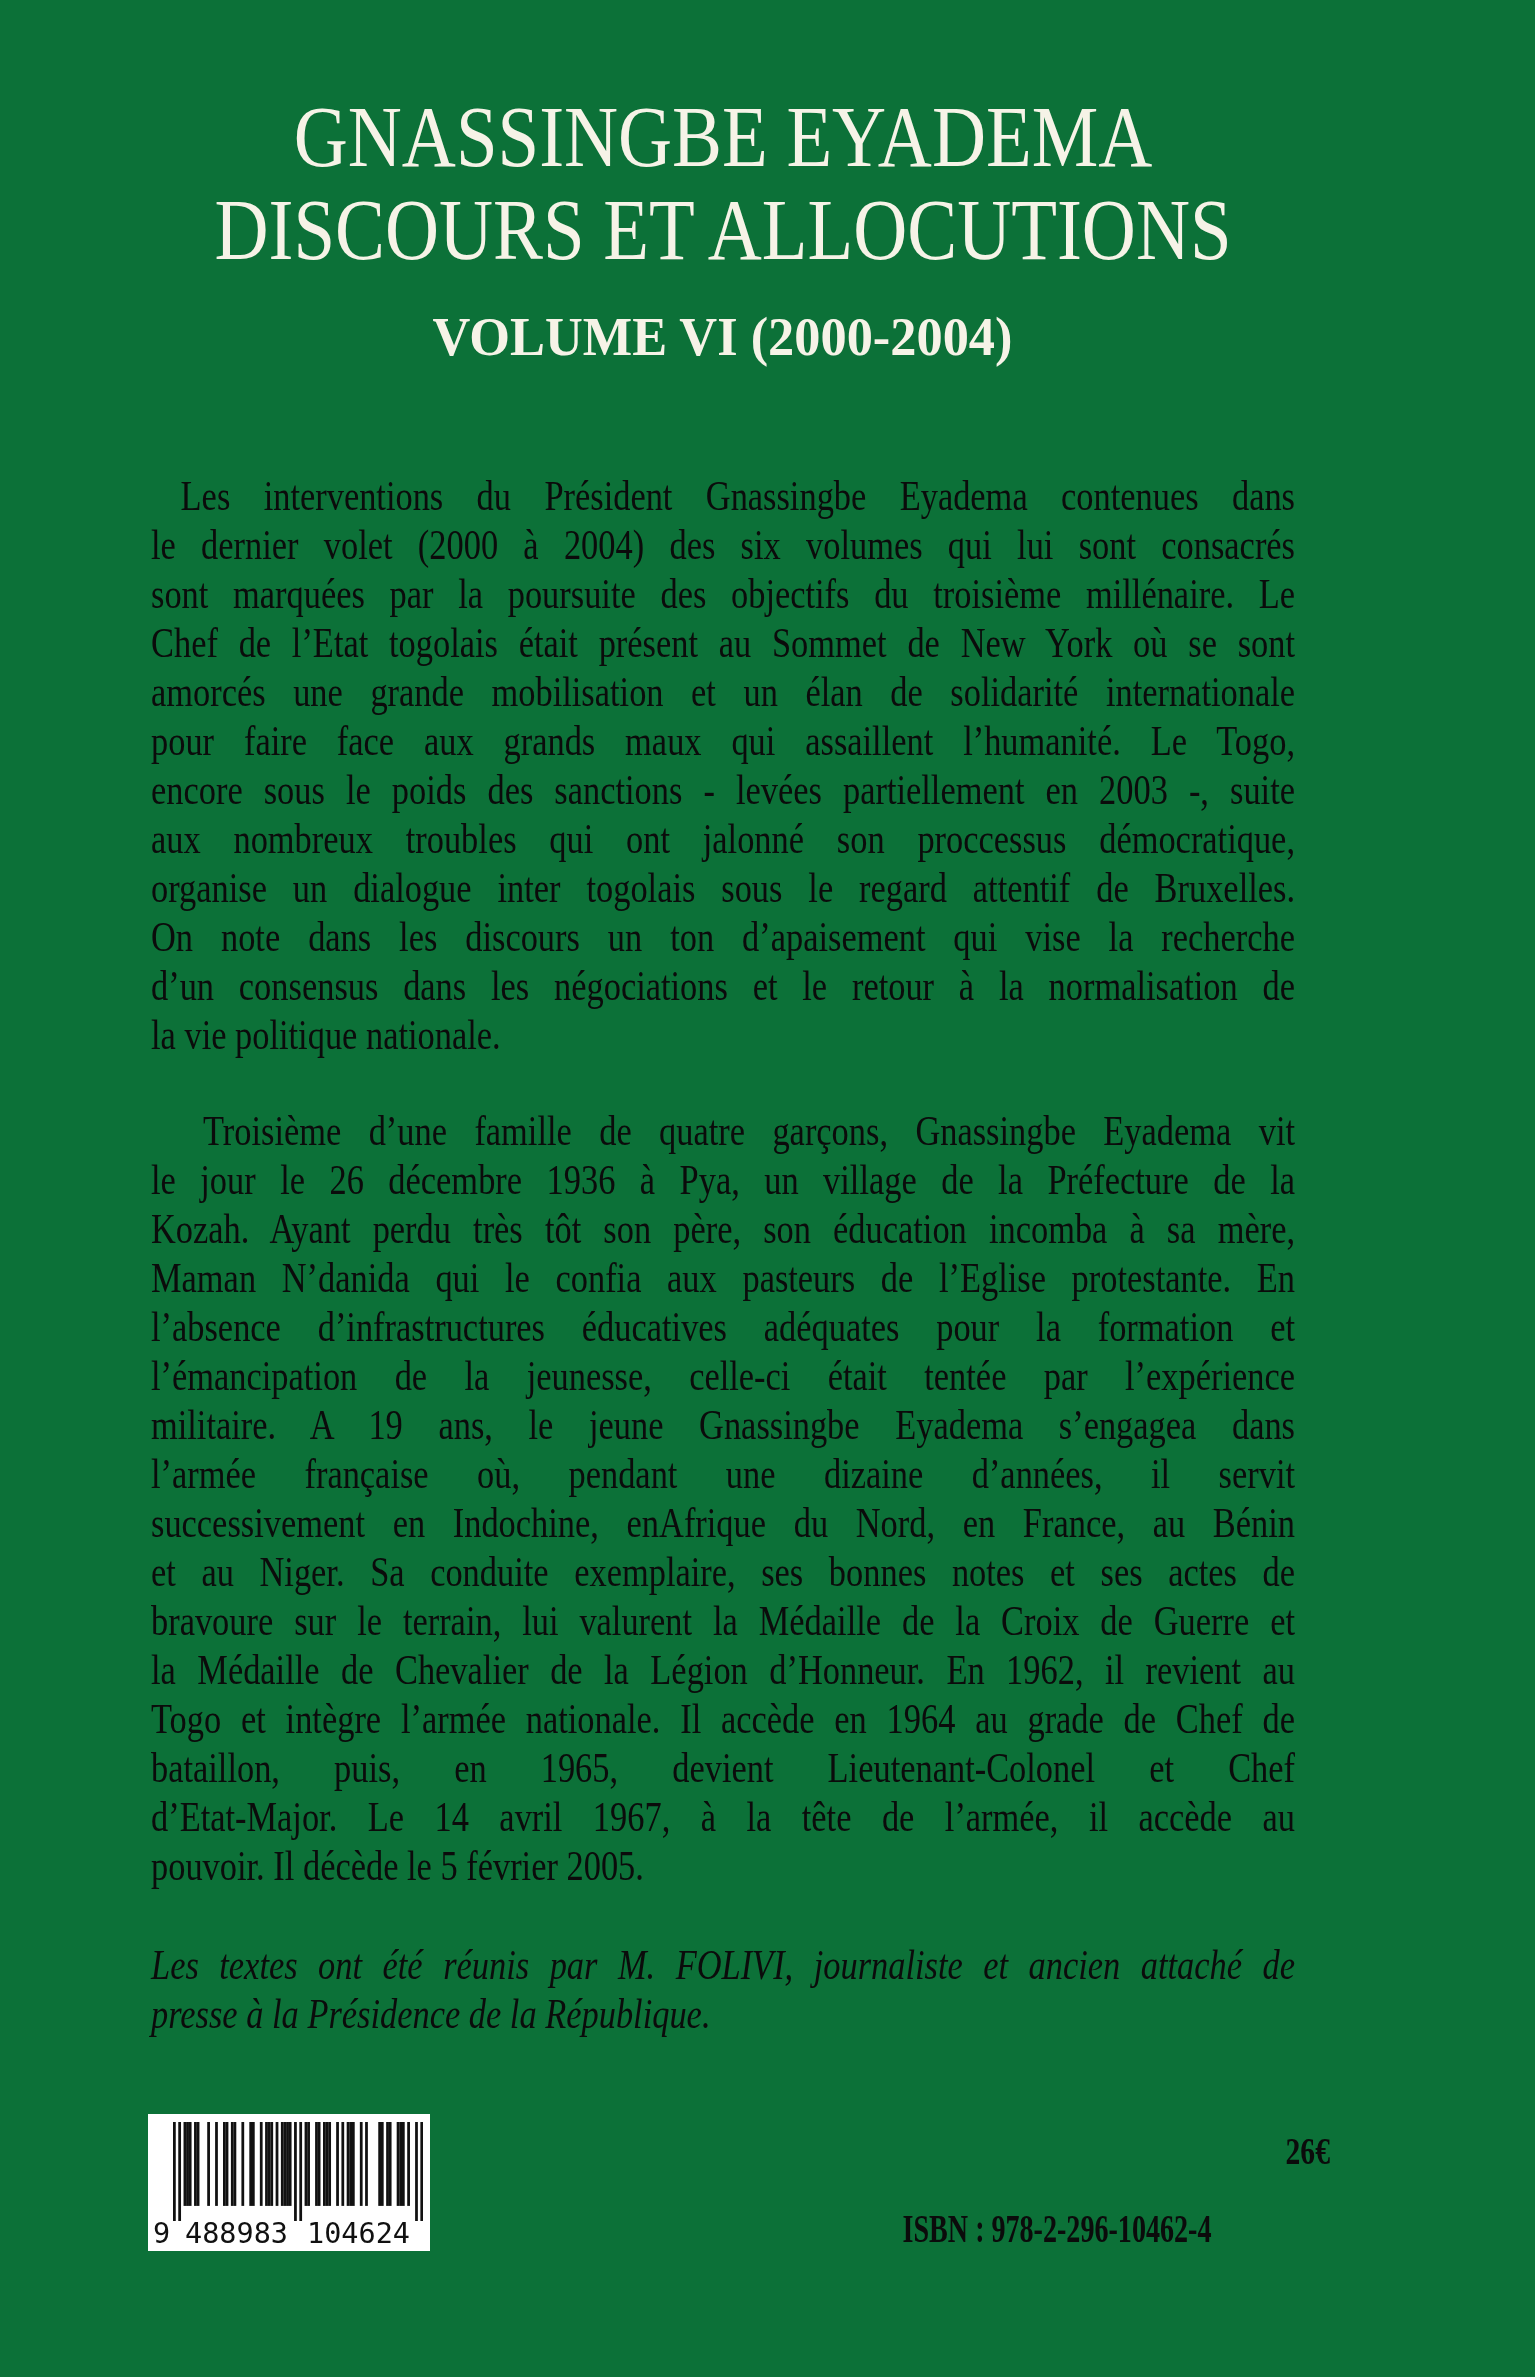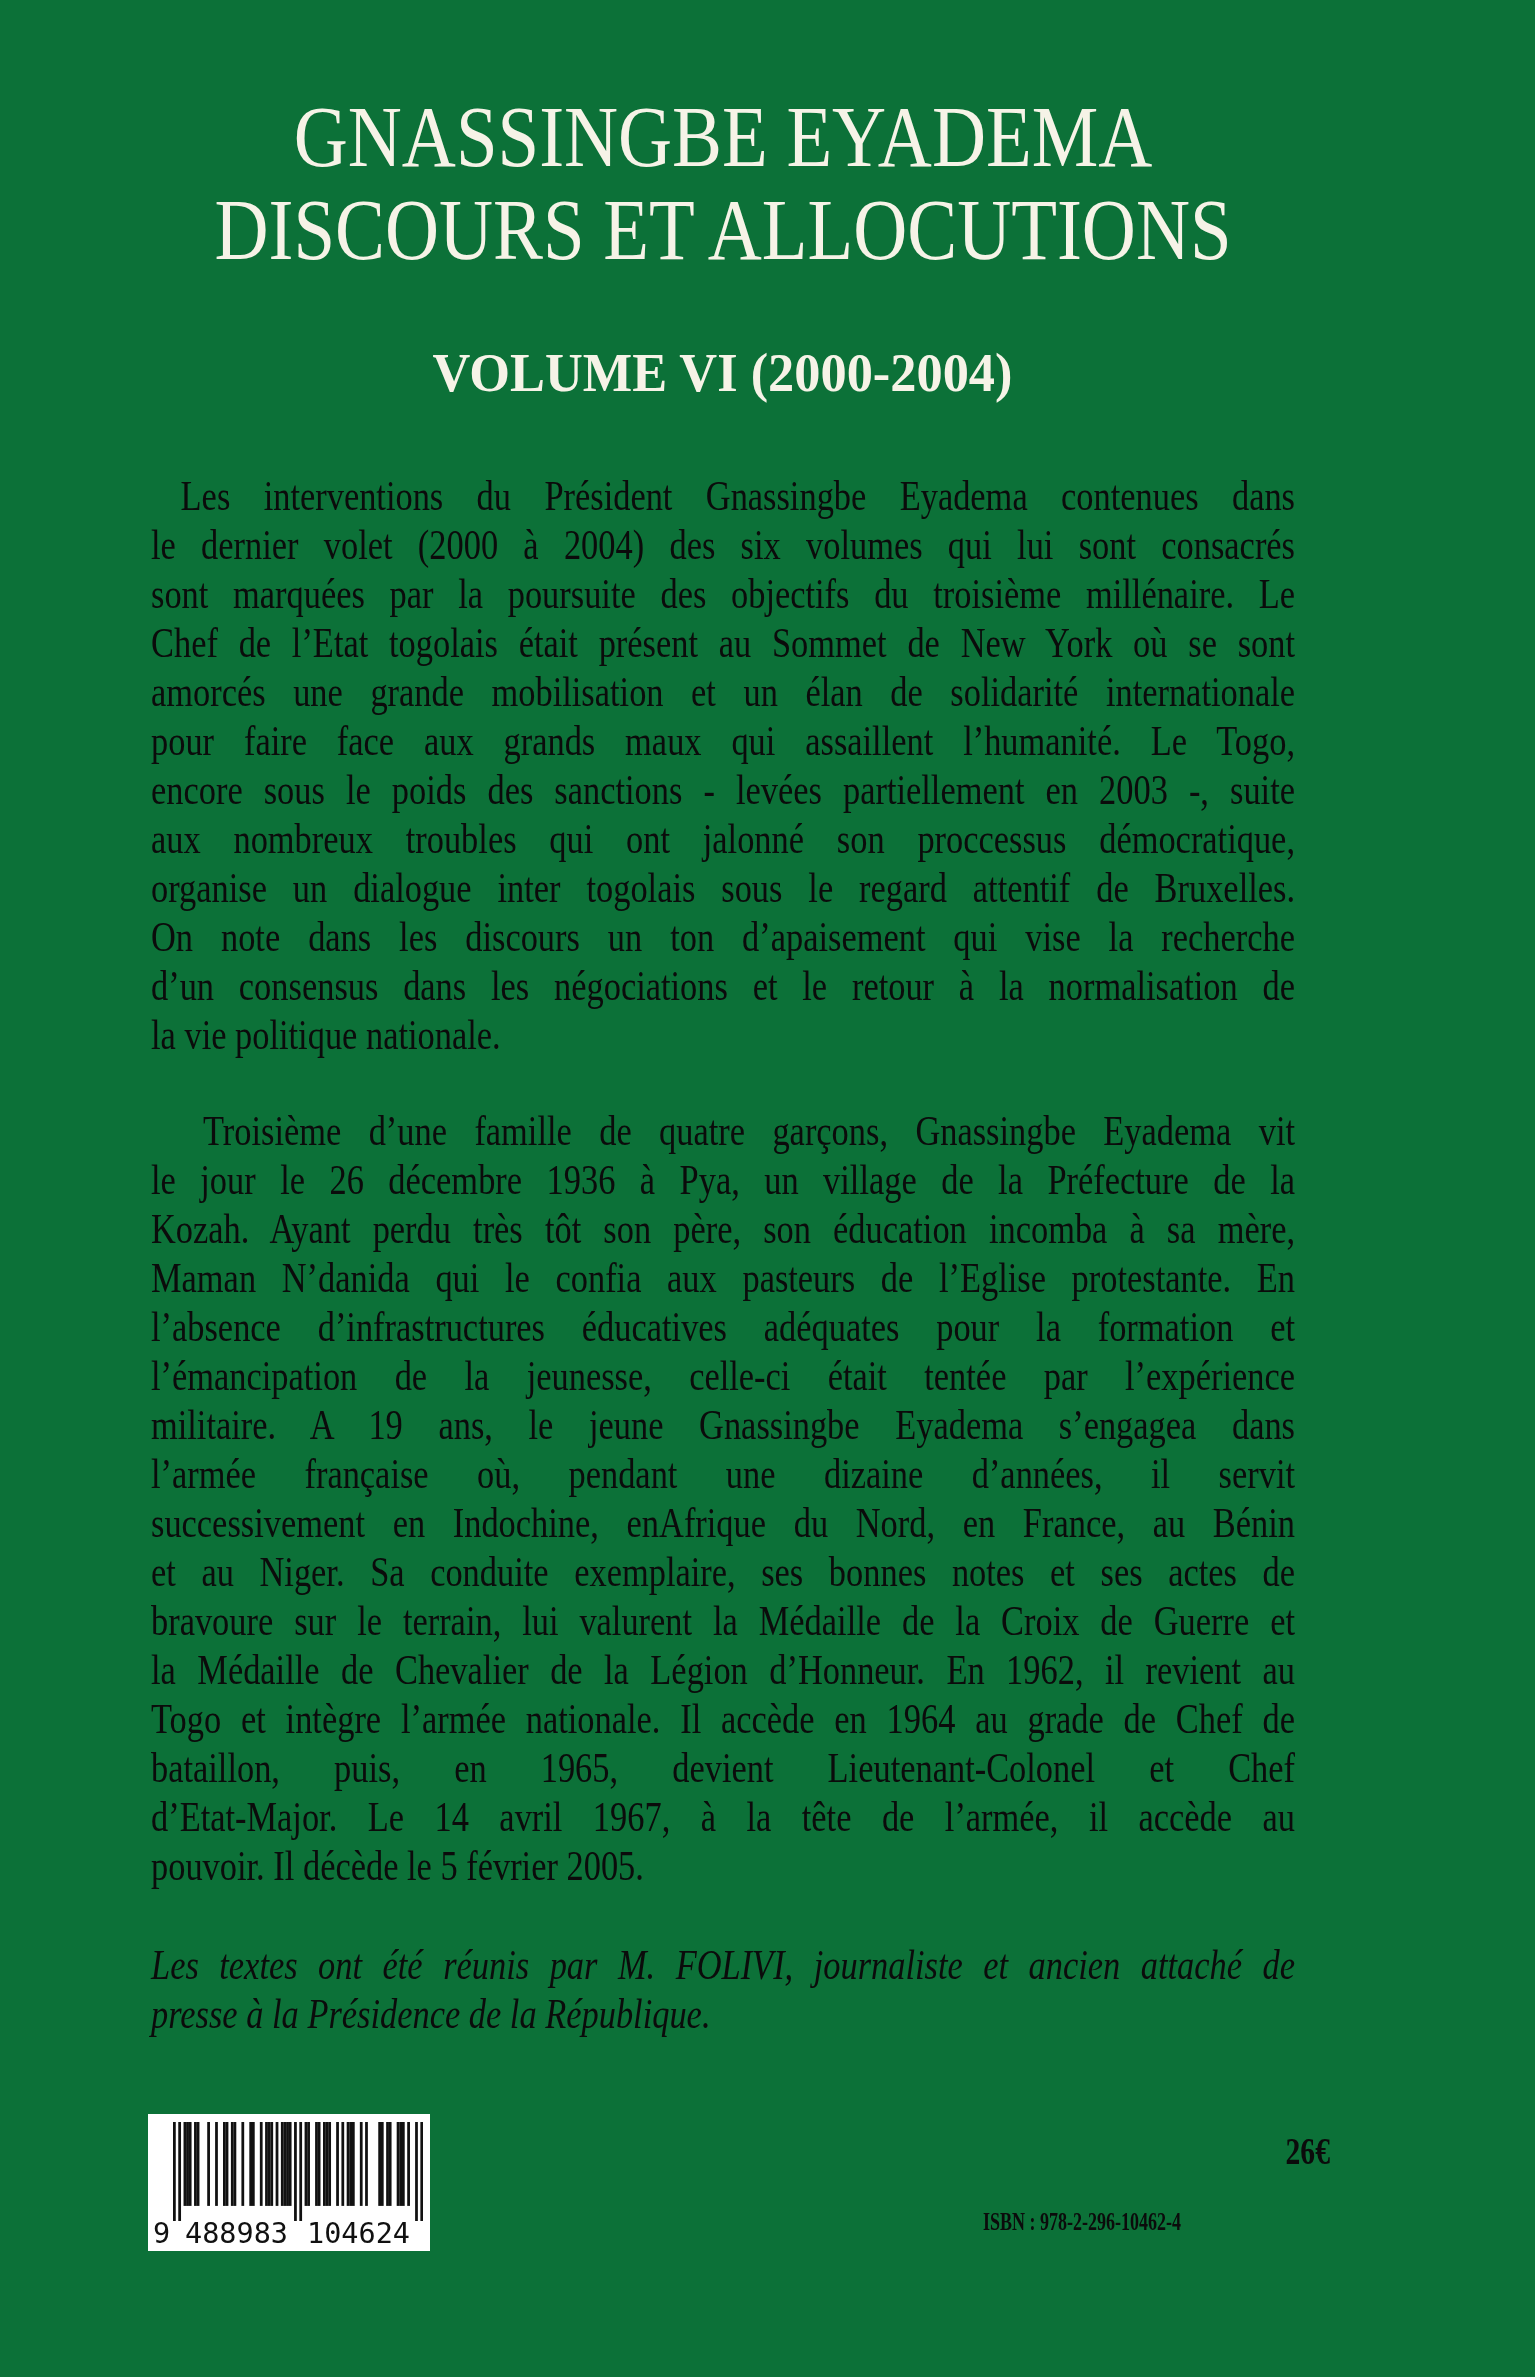--- a/index.html
+++ b/index.html
@@ -21,21 +21,21 @@
   .t-line{position:absolute;left:151px;width:1143px;}
   .t-inner{
     display:block;text-align:center;white-space:nowrap;
     color:var(--title);line-height:1.05;
     transform-origin:50% 0;
   }
   .t-big{width:1330px;margin-left:-93px;font-size:87px;font-weight:400;transform:scaleX(0.86);}
   .t-sub{width:1179px;margin-left:-17.6px;font-size:54px;font-weight:700;transform:scaleX(0.97);}
   .t1{top:91px;}
   .t2{top:184px;}
-  .t3{top:309px;margin-top:36px;}
+  .t3{top:309px;}
   
   .para{
     position:absolute;left:151px;width:1430px;
     transform:scaleX(0.80);transform-origin:0 0;
     color:var(--body);font-size:43px;line-height:49px;
   }
   .para .tline{text-align:justify;text-align-last:justify;}
   .para .tline:last-child{text-align-last:left;}
   .synopsis{top:471px;}
   .synopsis .tline:first-child{text-indent:37px;}
@@ -59,22 +59,22 @@
   .bd-g1{left:37px;}
   .bd-g2{left:159px;text-align:right;}
   
   .price{
     position:absolute;left:1224px;top:2133px;width:168px;
     text-align:center;color:var(--body);
     font-size:37px;font-weight:700;line-height:1;
   }
   .price .cond{display:inline-block;transform:scaleX(0.80);transform-origin:50% 50%;white-space:nowrap;}
   .isbn{
-    position:absolute;left:914px;top:2209px;width:336px;
-    color:var(--body);font-size:25px;font-weight:700;line-height:1;
+    position:absolute;left:889px;top:2209px;width:336px;
+    color:var(--body);font-size:39px;font-weight:700;line-height:1;
   }
   .isbn .cond{
     display:block;width:436px;margin-left:-50px;text-align:center;
     transform:scaleX(0.72);transform-origin:50% 50%;white-space:nowrap;
   }
 </style>
 </head>
 <body>
 
 <div class="page">

